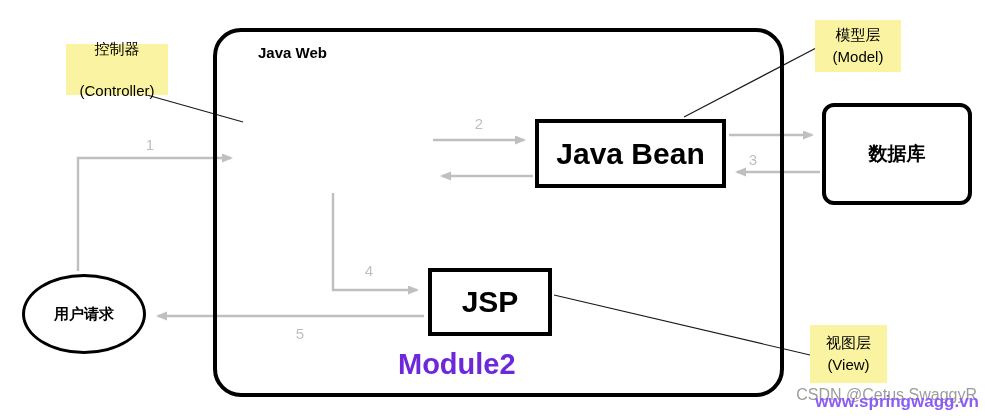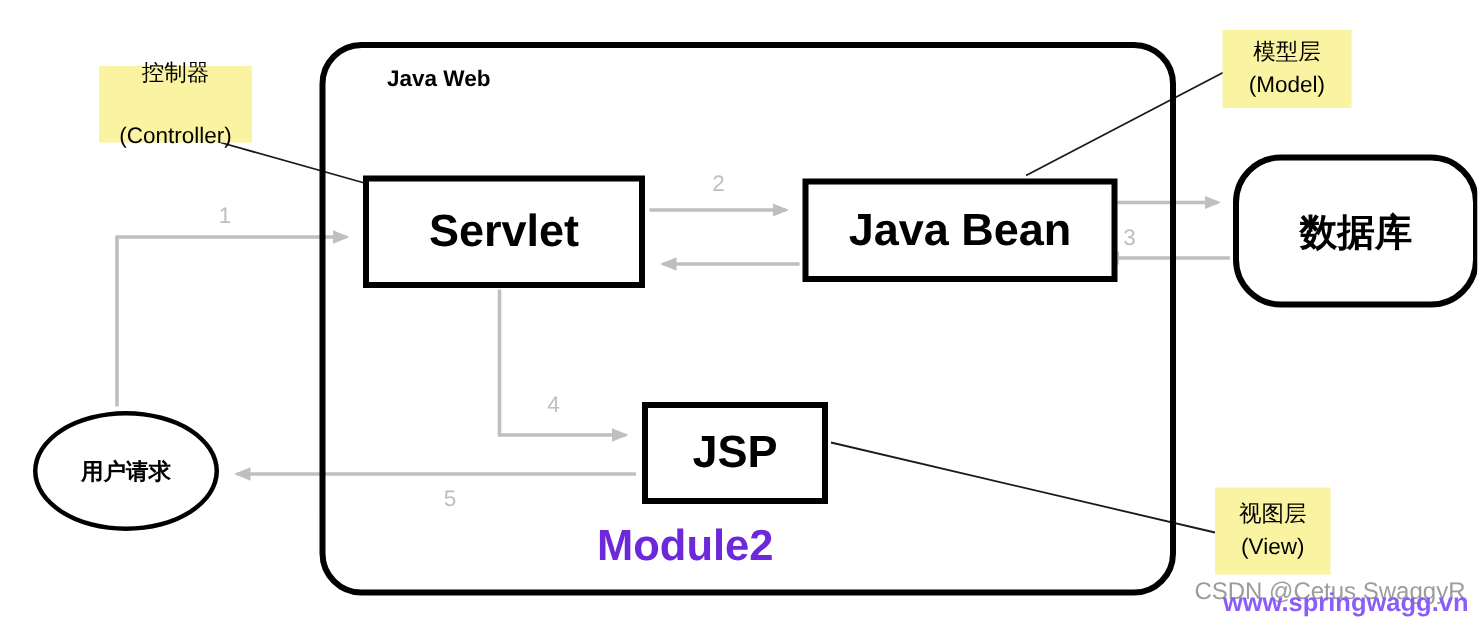--- a/index.html
+++ b/index.html
@@ -19,23 +19,23 @@
   .module-label{
     position:absolute;left:398px;top:348px;width:200px;
     font-size:29px;font-weight:bold;color:#6d28d9;
   }
   
   .node{
     position:absolute;display:flex;align-items:center;justify-content:center;
     border:4px solid #000;background:#fff;font-weight:bold;color:#000;box-sizing:border-box;
   }
   .node-servlet{left:242px;top:117px;width:188px;height:75px;font-size:30px;}
-  .node-javabean{left:535px;top:119px;width:210px;height:69px;font-size:30px;}
+  .node-javabean{left:535px;top:119px;width:191px;height:69px;font-size:30px;}
   .node-jsp{left:428px;top:268px;width:124px;height:68px;font-size:30px;}
-  .node-database{left:822px;top:103px;width:164px;height:102px;font-size:25px;border-radius:32px;}
+  .node-database{left:822px;top:103px;width:150px;height:102px;font-size:19px;border-radius:12px;}
   .node-user{
     left:22px;top:274px;width:124px;height:80px;font-size:15px;
     border:3px solid #000;border-radius:50%;
   }
   
   .callout{
     position:absolute;background:#faf3a1;color:#000;font-size:15px;line-height:1.45;
     display:flex;flex-direction:column;align-items:center;justify-content:center;text-align:center;
   }
   .callout-controller{left:66px;top:44px;width:102px;height:51px;gap:20px;}
@@ -87,21 +87,20 @@
 
     <line x1="147" y1="95" x2="243" y2="122" stroke="#1a1a1a" stroke-width="1.2"></line>
     <line x1="818" y1="47" x2="684" y2="117" stroke="#1a1a1a" stroke-width="1.2"></line>
     <line x1="554" y1="295" x2="810" y2="355" stroke="#1a1a1a" stroke-width="1.2"></line>
   </svg>
 
   <div class="java-web-container"></div>
   <div class="java-web-title">Java Web</div>
   <div class="module-label">Module2</div>
 
-  <div class="node node-servlet">Servlet</div>
   <div class="node node-javabean">Java Bean</div>
   <div class="node node-jsp">JSP</div>
   <div class="node node-database">数据库</div>
   <div class="node node-user">用户请求</div>
 
   <div class="callout callout-controller">
     <span>控制器</span>
     <span>(Controller)</span>
   </div>
   <div class="callout callout-view">

